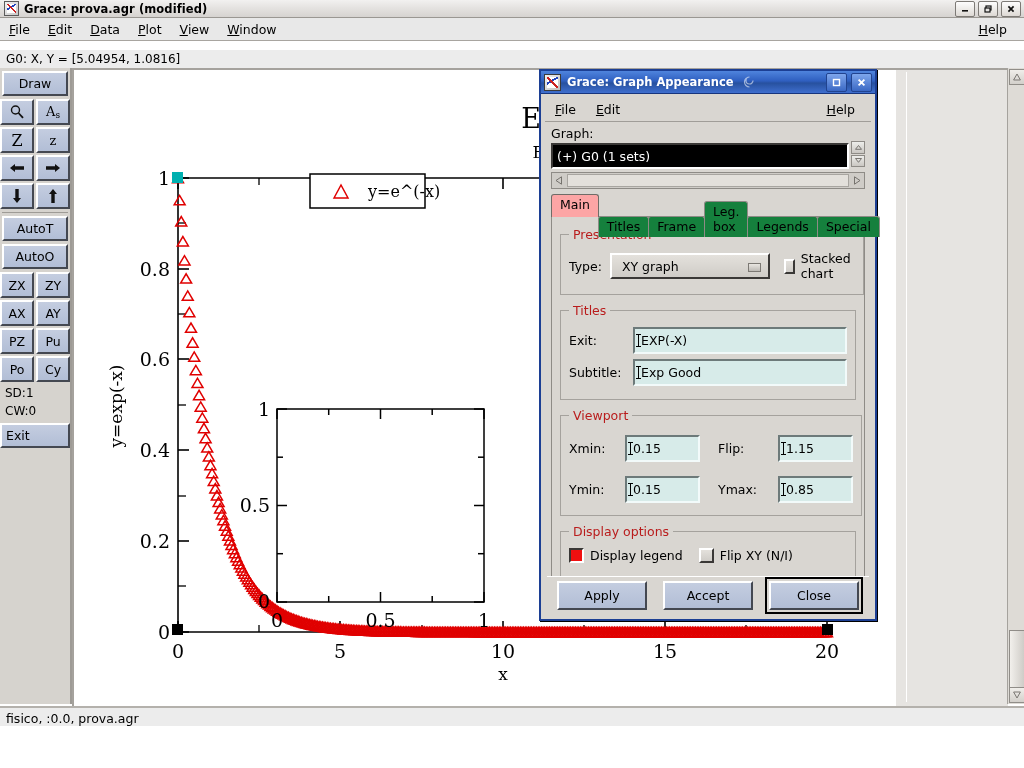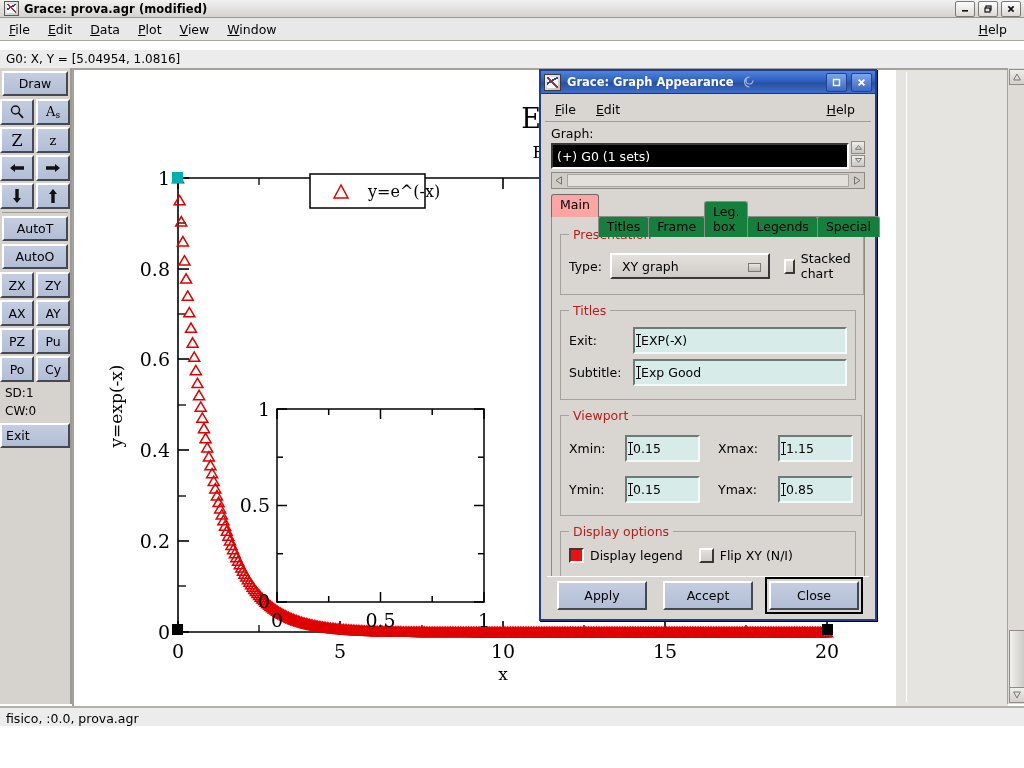--- a/index.html
+++ b/index.html
@@ -1068,21 +1068,21 @@
           </fieldset>
 
           <fieldset class="grp">
             <legend>Viewport</legend>
             <div class="row" style="margin:8px 0 14px 0;">
               <span class="lab" style="width:48px;">Xmin:</span>
               <div class="txtfield" style="width:68px;">
                 <span class="caret"></span>
                 <span>0.15</span>
               </div>
-              <span class="lab" style="width:52px; margin-left:18px;">Xmax:</span>
+              <span class="lab" style="width:52px; margin-left:18px;">Flip:</span>
               <div class="txtfield" style="width:68px;">
                 <span class="caret"></span>
                 <span>1.15</span>
               </div>
             </div>
             <div class="row" style="margin:14px 0 4px 0;">
               <span class="lab" style="width:48px;">Ymin:</span>
               <div class="txtfield" style="width:68px;">
                 <span class="caret"></span>
                 <span>0.15</span>

